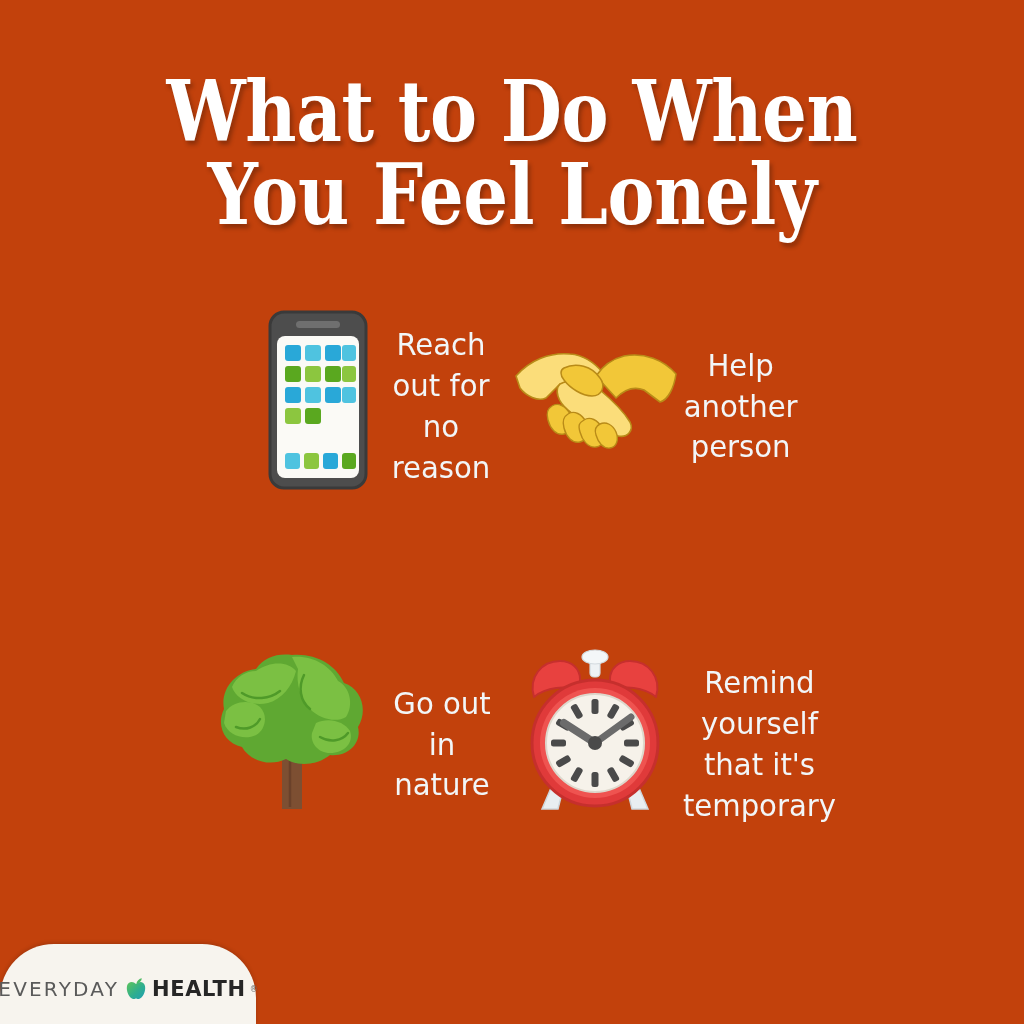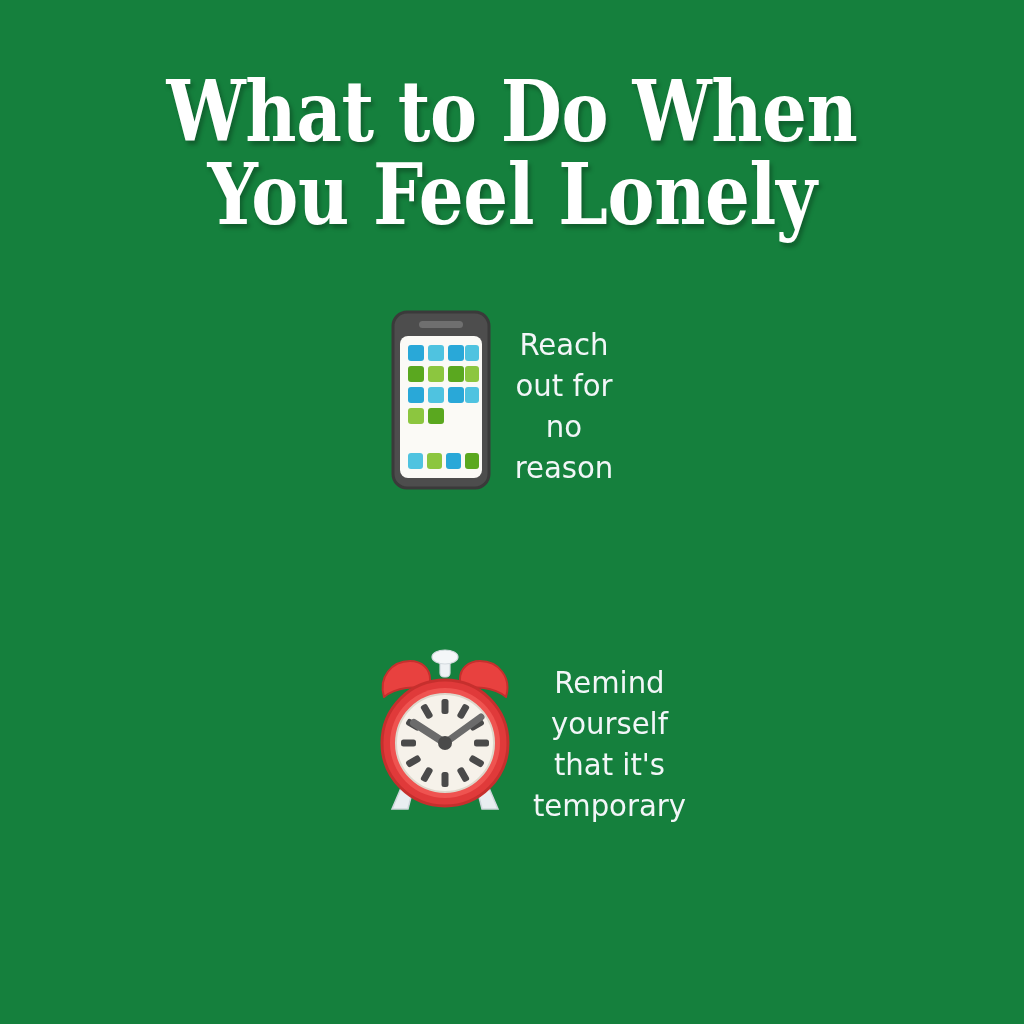--- a/index.html
+++ b/index.html
@@ -5,21 +5,21 @@
 <style>
   html, body {
     margin: 0;
     padding: 0;
     background: #0f1f2b;
   }
   #canvas {
     position: relative;
     width: 1024px;
     height: 1024px;
-    background: #15803d;
+    background: #c2410c;
     overflow: hidden;
     font-family: "DejaVu Sans", sans-serif;
   }
 
   
   #title-block {
     position: absolute;
     left: 0;
     top: 72px;
     width: 1024px;
@@ -172,24 +172,78 @@
           <rect x="38" y="144" width="15" height="16" rx="3" fill="#8cc63f"></rect>
           <rect x="57" y="144" width="15" height="16" rx="3" fill="#29a8d8"></rect>
           <rect x="76" y="144" width="14" height="16" rx="3" fill="#5aa81f"></rect>
         </svg>
       </div>
       <div class="caption">Reach out for
 no reason</div>
     </div>
 
 
+    <div class="card">
+      <div class="icon-box">
+        <svg width="168" height="120" viewBox="0 0 168 120" aria-hidden="true">
+
+          <path d="M4 36 C 18 20, 38 12, 58 14 C 72 15, 84 24, 92 34 L 74 54
+                   C 66 46, 56 42, 48 44 L 34 58 C 26 62, 14 56, 8 48 Z" fill="#fbdd7a" stroke="#b98b18" stroke-width="1.6" stroke-linejoin="round"></path>
+
+          <path d="M164 34 C 152 20, 132 12, 112 16 C 100 19, 90 27, 84 36
+                   L 104 58 C 112 50, 122 46, 132 50 L 148 62 C 156 60, 162 48, 164 34 Z" fill="#f2c738" stroke="#b98b18" stroke-width="1.6" stroke-linejoin="round"></path>
+
+          <path d="M48 44 C 60 38, 76 40, 88 50 C 100 60, 112 72, 118 82
+                   C 122 90, 116 98, 106 96 C 92 94, 72 84, 56 70 C 46 62, 42 50, 48 44 Z" fill="#fbdd7a" stroke="#b98b18" stroke-width="1.6" stroke-linejoin="round"></path>
+
+          <path d="M40 66 C 46 62, 54 66, 58 74 C 62 82, 60 92, 52 94 C 44 96, 38 88, 36 80 C 34 73, 35 69, 40 66 Z" fill="#f2c738" stroke="#b98b18" stroke-width="1.4"></path>
+          <path d="M56 74 C 62 70, 70 74, 74 82 C 78 90, 76 100, 68 102 C 60 104, 54 96, 52 88 C 50 81, 51 77, 56 74 Z" fill="#f2c738" stroke="#b98b18" stroke-width="1.4"></path>
+          <path d="M72 80 C 78 76, 86 80, 90 88 C 94 96, 92 106, 84 107 C 76 108, 70 100, 68 92 C 66 85, 67 83, 72 80 Z" fill="#f2c738" stroke="#b98b18" stroke-width="1.4"></path>
+          <path d="M88 84 C 94 81, 101 85, 104 92 C 107 99, 105 107, 98 108 C 91 109, 86 102, 84 95 C 82 89, 84 86, 88 84 Z" fill="#f2c738" stroke="#b98b18" stroke-width="1.4"></path>
+
+          <path d="M52 28 C 64 22, 80 26, 88 38 C 94 46, 90 56, 80 56 C 70 56, 58 48, 52 40 C 48 35, 48 30, 52 28 Z" fill="#f2c738" stroke="#b98b18" stroke-width="1.5"></path>
+        </svg>
+      </div>
+      <div class="caption">Help another
+person</div>
+    </div>
   </div>
 
   <div class="row" id="row-bottom">
 
+    <div class="card">
+      <div class="icon-box">
+        <svg width="160" height="172" viewBox="0 0 160 172" aria-hidden="true">
+
+          <path d="M70 92 L 70 160 L 90 160 L 90 104 L 112 80 L 104 72 L 88 88 L 88 80 L 56 64 L 50 74 Z" fill="#7d4f32"></path>
+          <path d="M78 110 L 78 158" stroke="#6a412a" stroke-width="2.5" fill="none"></path>
+
+          <path d="M80 6 C 104 4, 124 16, 132 34 C 150 40, 156 62, 146 78
+                   C 150 94, 136 108, 118 106 C 106 116, 86 118, 74 110
+                   C 58 118, 38 112, 30 98 C 12 94, 4 76, 12 60
+                   C 8 40, 24 22, 44 20 C 52 8, 66 4, 80 6 Z" fill="#5fa832"></path>
+
+          <path d="M80 8 C 100 6, 118 16, 126 32 C 138 38, 142 56, 134 68
+                   C 124 74, 108 70, 98 60 C 88 50, 84 34, 86 20 Z" fill="#7bc043"></path>
+          <path d="M44 22 C 58 12, 76 12, 84 22 C 80 38, 70 50, 56 54
+                   C 40 58, 24 50, 20 38 C 24 28, 34 22, 44 22 Z" fill="#7bc043"></path>
+          <path d="M14 62 C 22 52, 38 50, 48 58 C 56 66, 54 80, 44 86
+                   C 32 92, 16 86, 12 74 Z" fill="#7bc043"></path>
+          <path d="M104 74 C 116 68, 132 72, 138 82 C 142 94, 132 104, 118 104
+                   C 106 104, 98 94, 100 84 Z" fill="#7bc043"></path>
+
+          <path d="M92 26 C 86 38, 88 52, 98 60" stroke="#4f9a29" stroke-width="2.5" fill="none" stroke-linecap="round"></path>
+          <path d="M30 44 C 42 52, 58 50, 68 42" stroke="#4f9a29" stroke-width="2.5" fill="none" stroke-linecap="round"></path>
+          <path d="M24 78 C 34 82, 44 78, 48 70" stroke="#4f9a29" stroke-width="2.5" fill="none" stroke-linecap="round"></path>
+          <path d="M108 88 C 118 94, 130 92, 136 84" stroke="#4f9a29" stroke-width="2.5" fill="none" stroke-linecap="round"></path>
+        </svg>
+      </div>
+      <div class="caption">Go out in
+nature</div>
+    </div>
 
     <div class="card">
       <div class="icon-box">
         <svg width="166" height="172" viewBox="0 0 166 172" aria-hidden="true">
 
           <path d="M42 132 L 30 160 L 46 160 L 52 136 Z" fill="#e9eef1" stroke="#cfd7dc" stroke-width="1.5"></path>
           <path d="M124 132 L 136 160 L 120 160 L 114 136 Z" fill="#e9eef1" stroke="#cfd7dc" stroke-width="1.5"></path>
 
           <rect x="78" y="6" width="10" height="22" rx="4" fill="#eef2f4" stroke="#d3dade" stroke-width="1.2"></rect>
           <ellipse cx="83" cy="8" rx="13" ry="7" fill="#f4f7f8" stroke="#d3dade" stroke-width="1.2"></ellipse>
@@ -222,14 +276,35 @@
           <line x1="83" y1="94" x2="52" y2="74" stroke="#6b6b6b" stroke-width="8" stroke-linecap="round"></line>
           <line x1="83" y1="94" x2="119" y2="68" stroke="#6b6b6b" stroke-width="7" stroke-linecap="round"></line>
           <circle cx="83" cy="94" r="7" fill="#4a4a4a"></circle>
         </svg>
       </div>
       <div class="caption">Remind yourself
 that it's temporary</div>
     </div>
   </div>
 
+  <div id="logo-panel">
+    <div id="logo-inner">
+      <span id="logo-everyday">EVERYDAY</span>
+      <span class="apple-wrap">
+        <svg width="22" height="24" viewBox="0 0 22 24" aria-hidden="true">
+          <defs>
+            <linearGradient id="appleGrad" x1="0" y1="0" x2="1" y2="1">
+              <stop offset="0%" stop-color="#5ec45a"></stop>
+              <stop offset="55%" stop-color="#2fae8e"></stop>
+              <stop offset="100%" stop-color="#1f9fb5"></stop>
+            </linearGradient>
+          </defs>
+          <path d="M11 7 C 8 3.5, 3 4.5, 2 9 C 1 14, 4 21, 8 22 C 9.6 22.4, 10.3 21.6, 11 21.6
+                   C 11.7 21.6, 12.4 22.4, 14 22 C 18 21, 21 14, 20 9 C 19 4.5, 14 3.5, 11 7 Z" fill="url(#appleGrad)"></path>
+          <path d="M11.4 6.6 C 12 3.6, 14.4 1.4, 16.8 1.2 C 16.6 3.8, 14.4 6.2, 11.4 6.6 Z" fill="#4cba63"></path>
+        </svg>
+      </span>
+      <span id="logo-health">HEALTH</span>
+      <span id="logo-reg">®</span>
+    </div>
+  </div>
 
 </div>
 
 </body></html>

